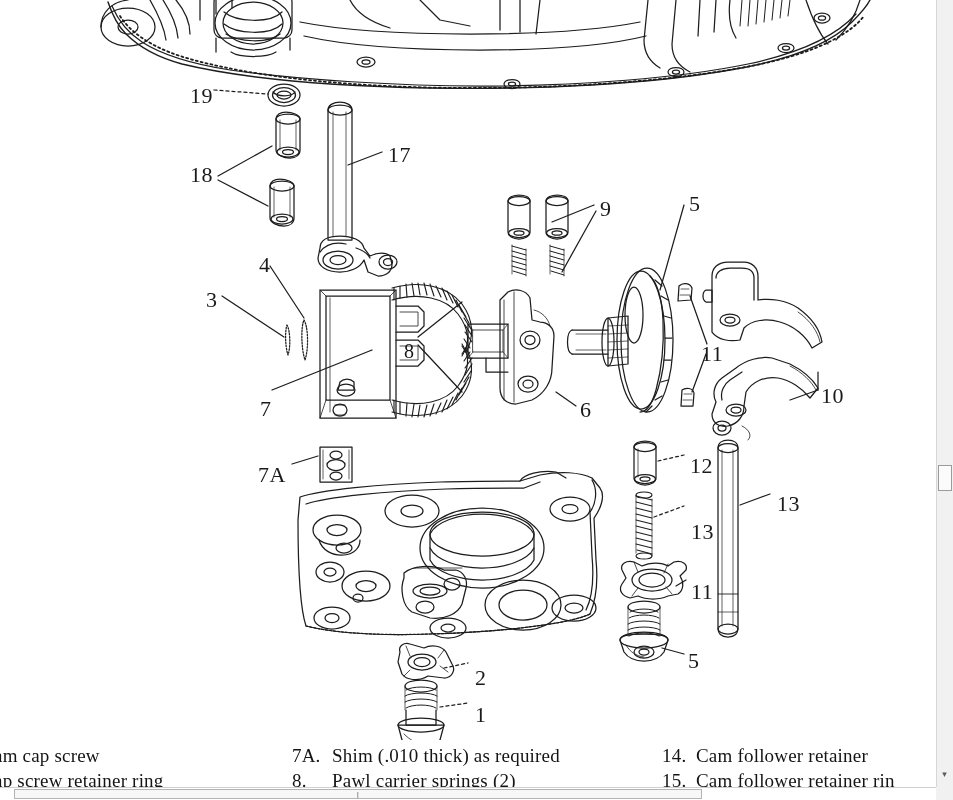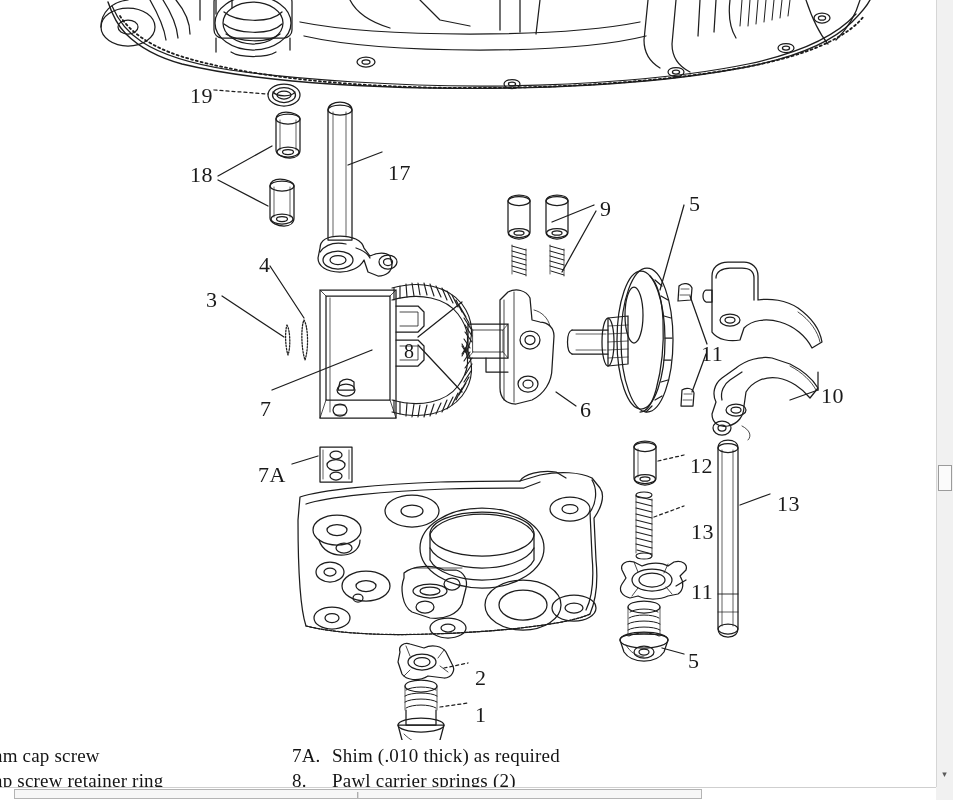--- a/index.html
+++ b/index.html
@@ -576,21 +576,21 @@
           <ellipse cx="421" cy="725" rx="23" ry="7"></ellipse>
           <path d="M404,734 C410,740 416,743 421,744" stroke-width="0.8"></path>
         </g>
         <path d="M440,707 L468,703" stroke-dasharray="3 3"></path>
 
       </g>
     </svg>
 
     <div class="callout" style="left:190px;  top:83px;">19</div>
     <div class="callout" style="left:190px;  top:162px;">18</div>
-    <div class="callout" style="left:388px;  top:142px;margin-top:18px;">17</div>
+    <div class="callout" style="left:388px;  top:142px;">17</div>
     <div class="callout" style="left:600px;  top:196px;">9</div>
     <div class="callout" style="left:689px;  top:191px;">5</div>
     <div class="callout" style="left:259px;  top:252px;">4</div>
     <div class="callout" style="left:206px;  top:287px;">3</div>
     <div class="callout sm" style="left:404px;  top:340px;">8</div>
     <div class="callout" style="left:701px;  top:341px;">11</div>
     <div class="callout" style="left:821px;  top:383px;">10</div>
     <div class="callout" style="left:260px;  top:396px;">7</div>
     <div class="callout" style="left:580px;  top:397px;">6</div>
     <div class="callout" style="left:258px;  top:462px;text-align:center;">7A</div>
@@ -615,20 +615,28 @@
 
       <div class="legend-col" style="left:292px; top:3px;">
         <span class="legend-line">
           <span class="legend-num wide">7A.</span><span>Shim (.010 thick) as required</span>
         </span>
         <span class="legend-line">
           <span class="legend-num wide">8.</span><span>Pawl carrier springs (2)</span>
         </span>
       </div>
 
+      <div class="legend-col" style="left:662px; top:3px;">
+        <span class="legend-line">
+          <span class="legend-num">14.</span><span>Cam follower retainer</span>
+        </span>
+        <span class="legend-line">
+          <span class="legend-num">15.</span><span>Cam follower retainer rin</span>
+        </span>
+      </div>
 
     </div>
 
   </div>
 
   <div id="vscroll">
     <div id="vthumb"></div>
     <div class="dn-arrow">▾</div>
   </div>
 

